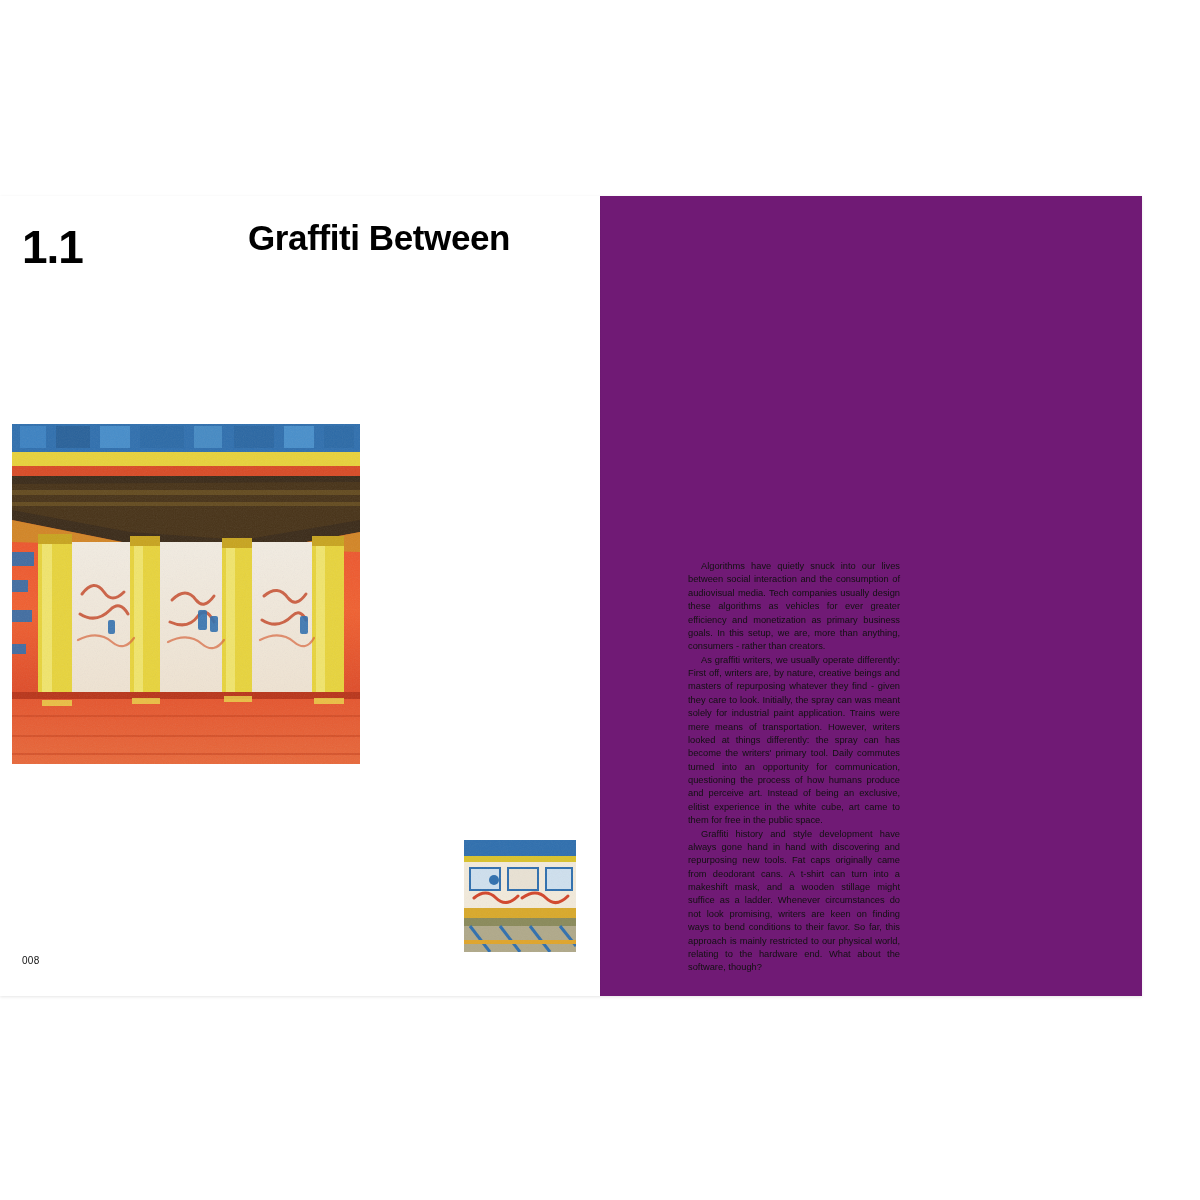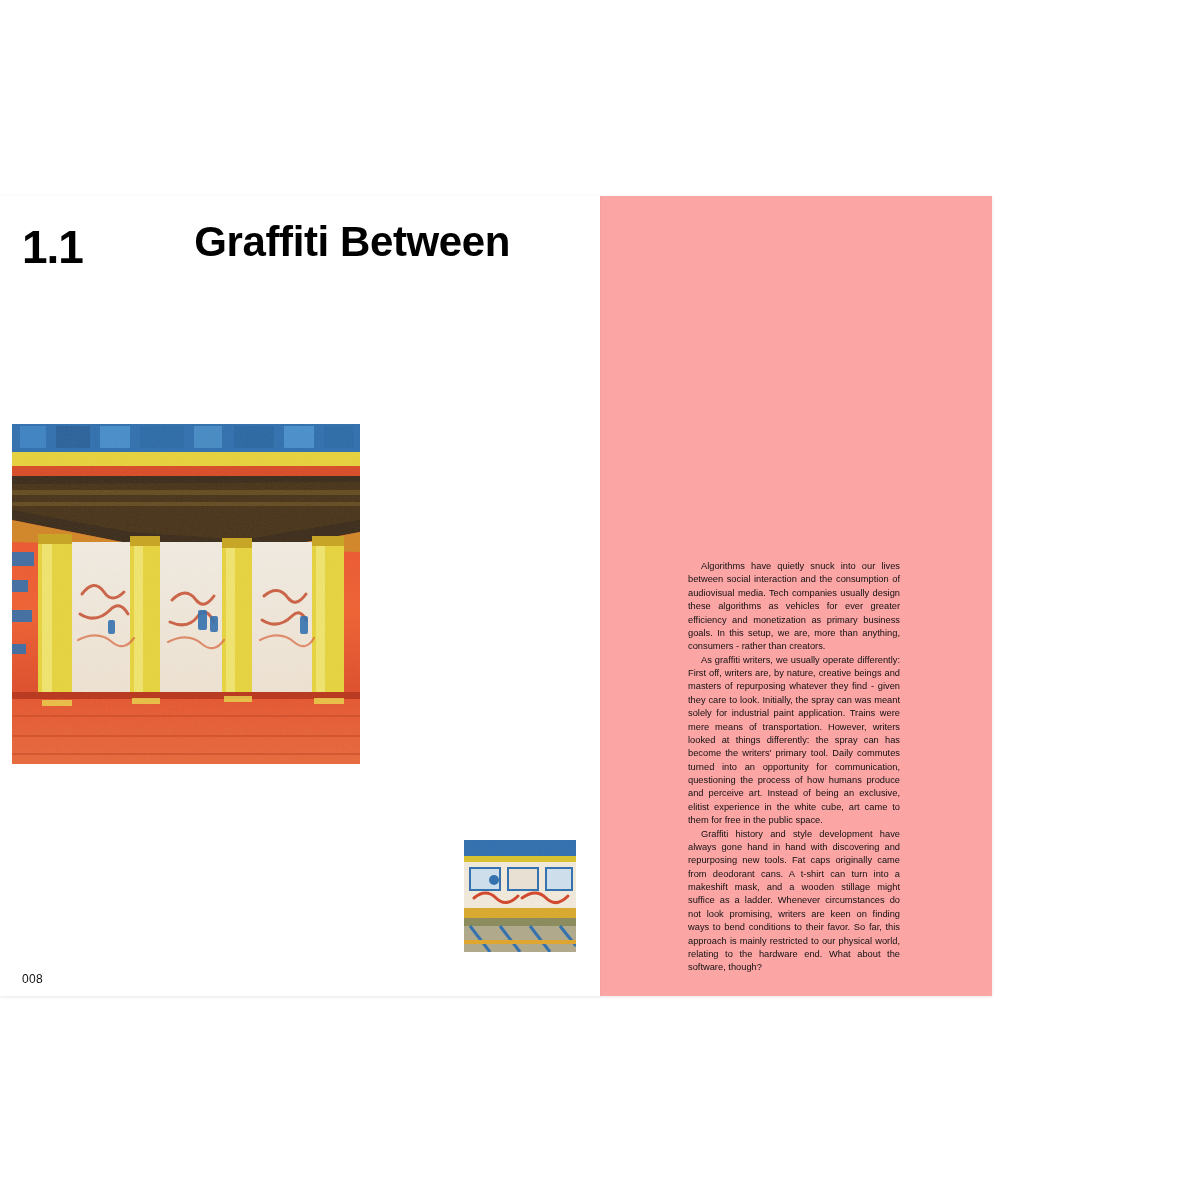--- a/index.html
+++ b/index.html
@@ -14,23 +14,23 @@
     color: #111111;
     position: relative;
     overflow: hidden;
   }
 
   
   .spread {
     position: absolute;
     left: 0;
     top: 196px;
-    width: 992px;
+    width: 1142px;
     height: 800px;
-    background: #fca5a5;
+    background: #701a75;
     box-shadow: 0 1px 3px rgba(0,0,0,0.10);
   }
   .page {
     position: absolute;
     top: 0;
     height: 800px;
     background: #ffffff;
   }
   .page-left  { left: 0;     width: 600px; }
   .page-right { left: 600px; width: 600px; }
@@ -56,21 +56,21 @@
     color: #000;
   }
 
   
   .title {
     position: absolute;
     left: 180px;
     top: 22px;
     width: 330px;
     text-align: right;
-    font-size: 42px;
+    font-size: 35px;
     line-height: 1.16;
     font-weight: 700;
     letter-spacing: -0.4px;
     color: #000;
   }
 
   
   .col {
     position: absolute;
     font-size: 9.3px;
@@ -103,22 +103,22 @@
     top: 644px;
     width: 112px;
     height: 112px;
     overflow: hidden;
   }
   .img-main svg, .img-small svg { display: block; }
 
   
   .folio {
     position: absolute;
-    bottom: 10px;
-    font-size: 12px;
+    bottom: 30px;
+    font-size: 10px;
     letter-spacing: 0.3px;
     color: #111;
   }
   .folio-left  { left: 22px; }
   .folio-right { right: 22px; }
 </style>
 </head>
 <body>
 
 <div class="spread">

